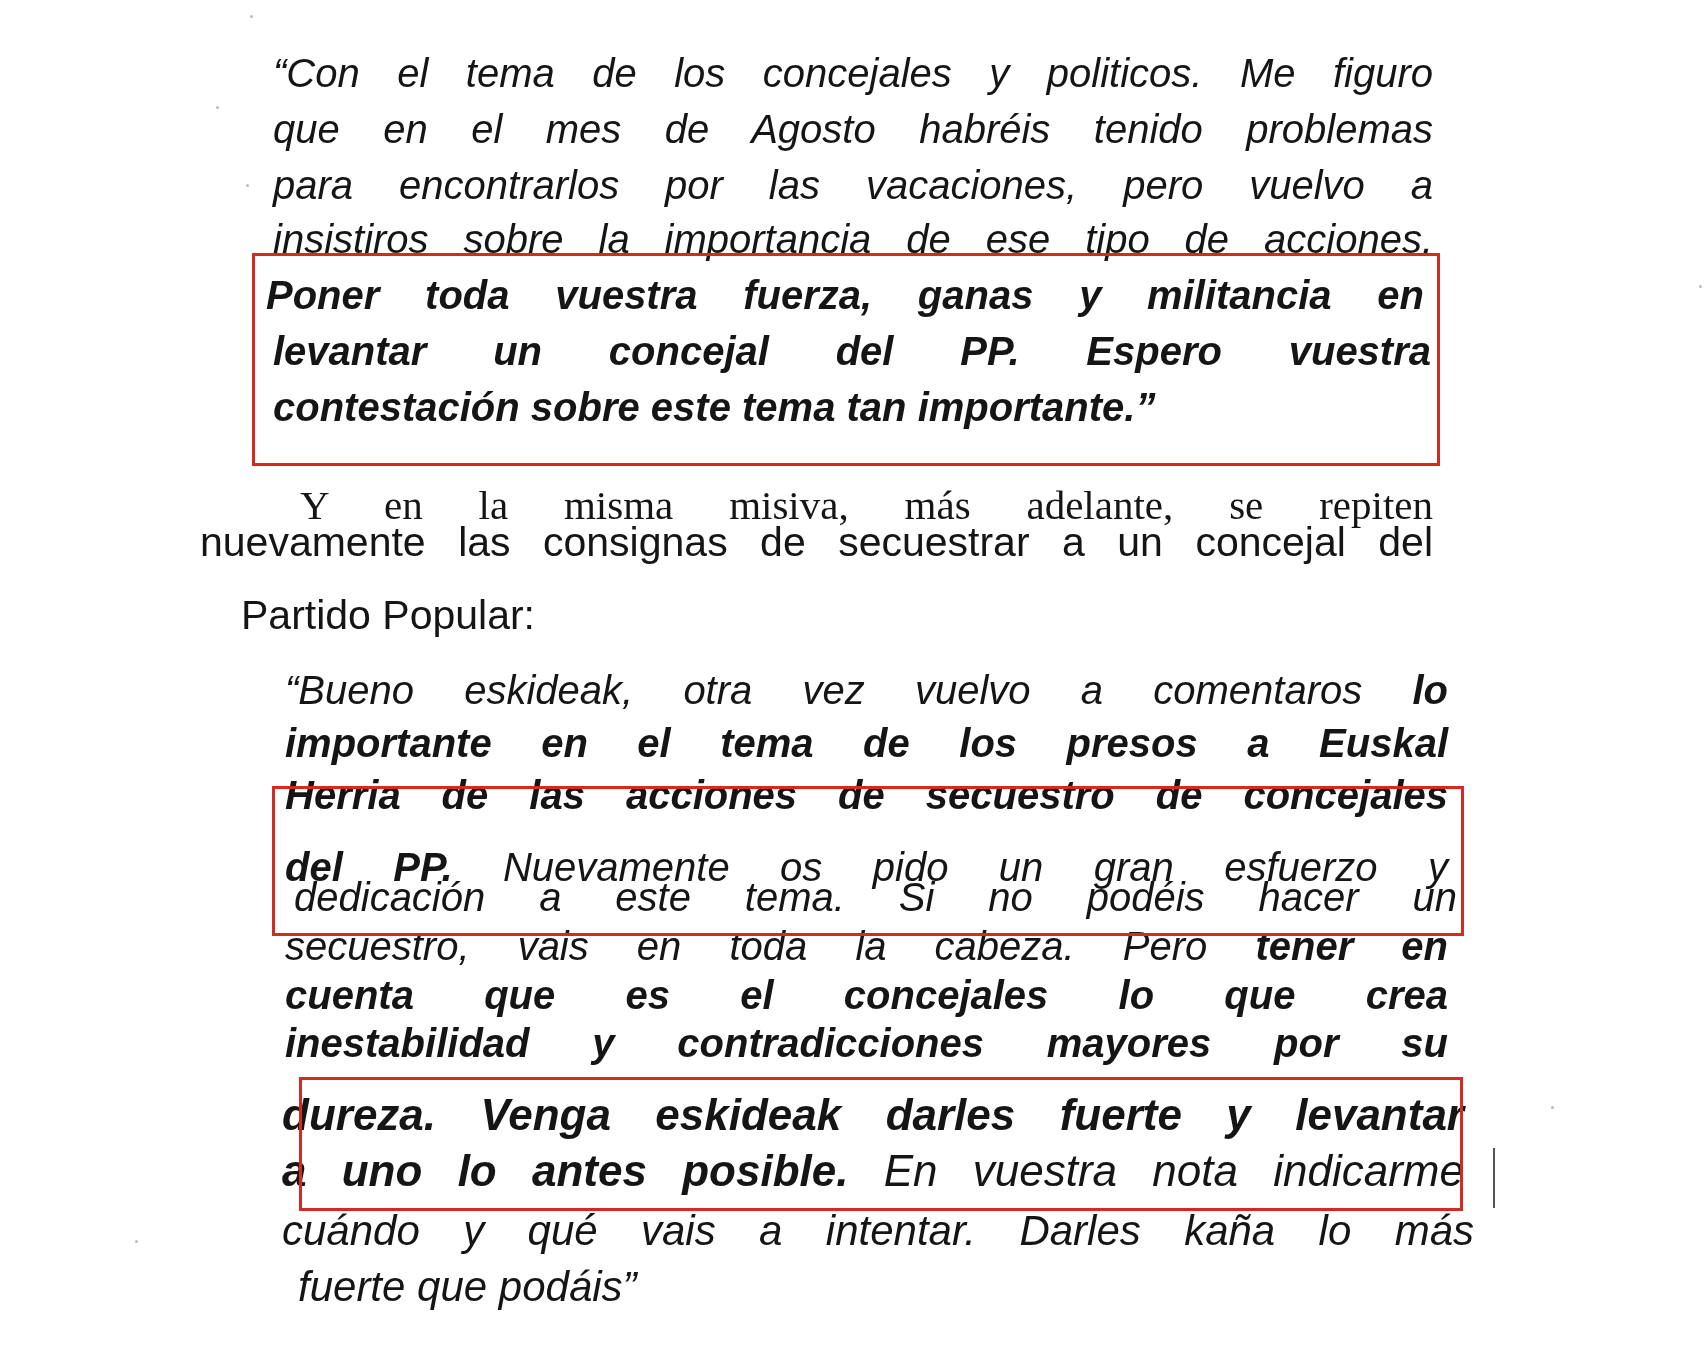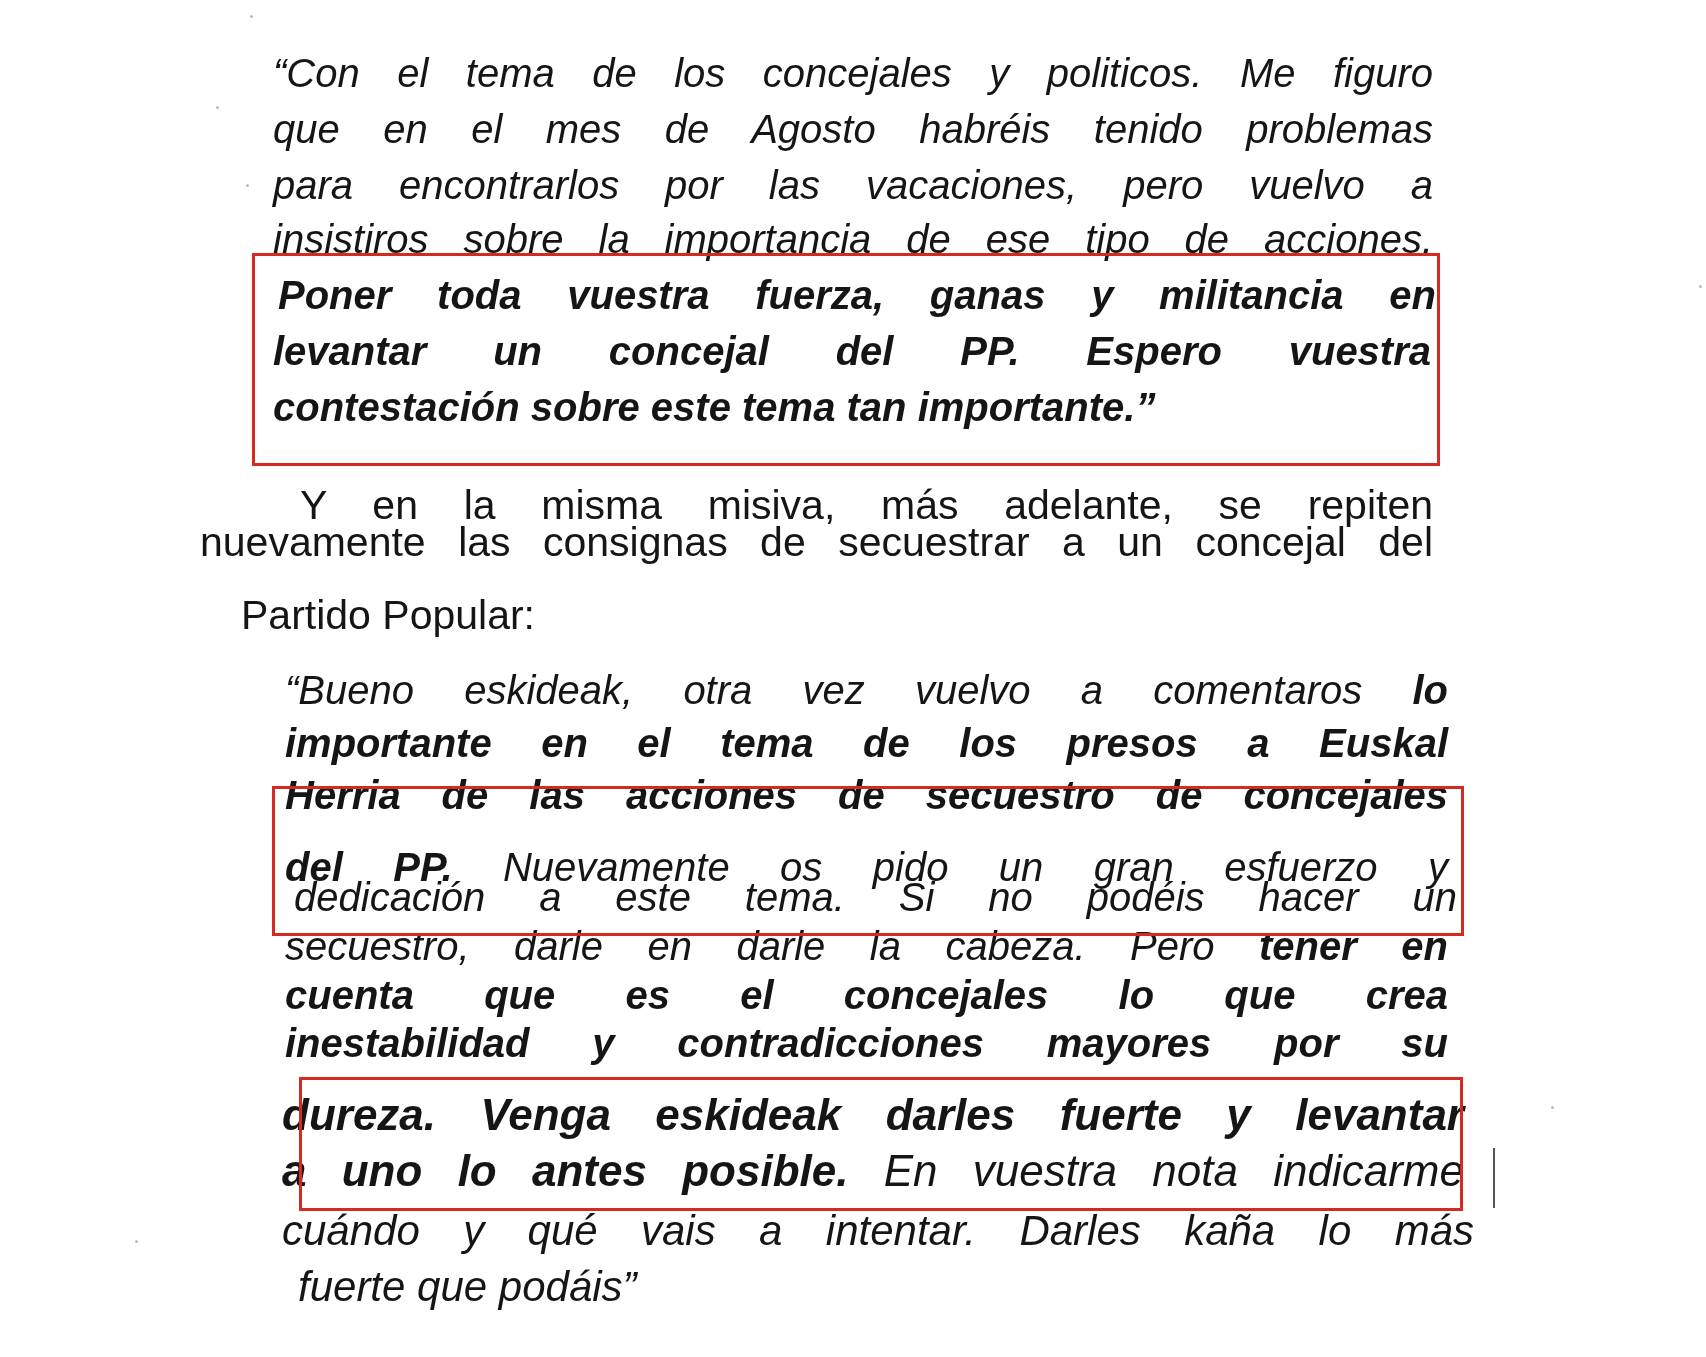--- a/index.html
+++ b/index.html
@@ -20,47 +20,47 @@
 <body>
 
 <div>
 
   <div>
     <div class="line it" style="left:273px; top:48px; width:1160px;">“Con el tema de los concejales y politicos.  Me figuro</div>
     <div class="line it" style="left:273px; top:104px; width:1160px;">que en el mes de Agosto habréis tenido problemas</div>
     <div class="line it" style="left:273px; top:160px; width:1160px;">para encontrarlos por las vacaciones, pero vuelvo a</div>
     <div class="line it" style="left:273px; top:214px; width:1160px;">insistiros sobre la importancia de ese tipo de acciones.</div>
 
-    <div class="line bdit" style="left:278px; top:270px; width:1158px;">Poner toda vuestra fuerza, ganas y militancia en</div>
+    <div class="line bdit" style="left:266px; top:270px; width:1158px;">Poner toda vuestra fuerza, ganas y militancia en</div>
     <div class="line bdit" style="left:273px; top:326px; width:1158px;">levantar un concejal del PP. Espero vuestra</div>
     <div class="line bdit last" style="left:273px; top:382px; width:1158px;">contestación sobre este tema tan importante.”</div>
 
     <div class="box" style="left:252px; top:253px; width:1188px; height:213px;"></div>
   </div>
 
   <div>
-    <div class="line body-text" style="left:300px; top:480px; width:1133px;">Y en la misma misiva, más adelante, se repiten</div>
+    <div class="line body-text" style="left:300px; top:480px; width:1133px;font-family:Liberation Serif, serif;">Y en la misma misiva, más adelante, se repiten</div>
     <div class="line body-text" style="left:200px; top:517px; width:1233px;">nuevamente las consignas de secuestrar a un concejal del</div>
     <div class="line body-text last" style="left:200px; top:590px; width:1233px;margin-left:41px;">Partido Popular:</div>
   </div>
 
   <div>
     <div class="line it" style="left:285px; top:665px; width:1163px;">
       <span>“Bueno eskideak, otra vez vuelvo a comentaros</span>
       <span class="bdit">lo</span>
     </div>
     <div class="line bdit" style="left:285px; top:718px; width:1163px;">importante en el tema de los presos a Euskal</div>
     <div class="line bdit" style="left:285px; top:770px; width:1163px;">Herria de las acciones de secuestro de concejales</div>
     <div class="line it" style="left:285px; top:822px; width:1163px;margin-top:20px;">
       <span class="bdit">del PP.</span>
       <span>Nuevamente os pido un gran esfuerzo y</span>
     </div>
     <div class="line it" style="left:294px; top:872px; width:1163px;">dedicación a este tema. Si no podéis hacer un</div>
     <div class="line it" style="left:285px; top:921px; width:1163px;">
-      <span>secuestro, darle en darle la cabeza. Pero</span>
+      <span>secuestro, vais en toda la cabeza. Pero</span>
       <span class="bdit">tener en</span>
     </div>
     <div class="line bdit" style="left:285px; top:970px; width:1163px;">cuenta que es el concejales lo que crea</div>
     <div class="line bdit" style="left:285px; top:1018px; width:1163px;">inestabilidad y contradicciones mayores por su</div>
 
     <div class="box" style="left:272px; top:786px; width:1192px; height:150px;"></div>
 
     <div class="line bdit" style="left:282px; top:1090px; width:1182px; font-size:44px;">dureza.  Venga eskideak darles fuerte y levantar</div>
     <div class="line it" style="left:282px; top:1146px; width:1182px; font-size:44px;">
       <span class="bdit">a uno lo antes posible.</span>

